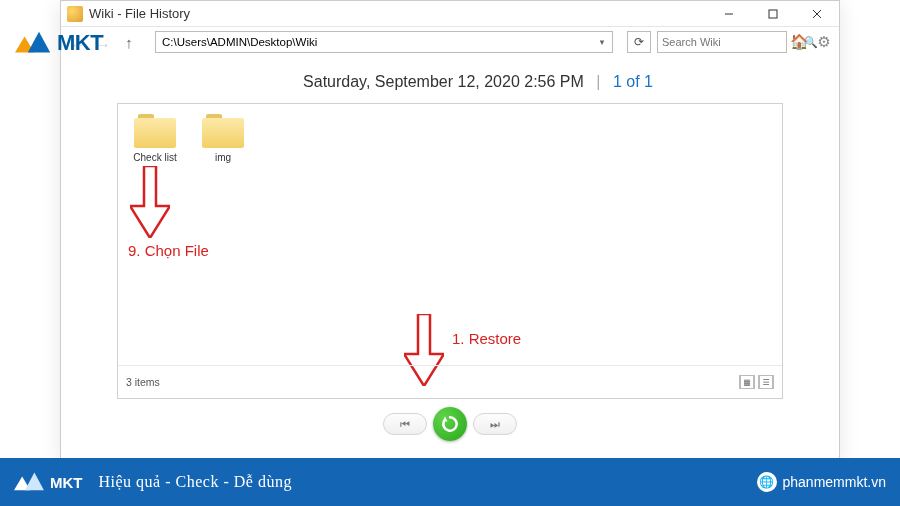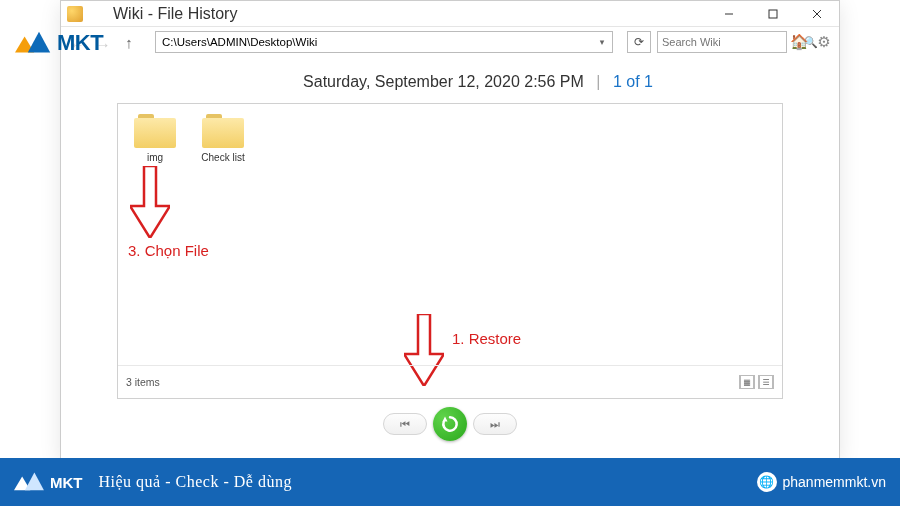--- a/index.html
+++ b/index.html
@@ -9,21 +9,21 @@
   .overlay-logo { position: absolute; top: 28px; left: 15px; z-index: 50; display: flex; align-items: center; }
   .overlay-logo svg { width: 40px; height: 30px; }
   .overlay-logo-text { color: #005a9e; font-weight: 800; font-size: 22px; margin-left: 2px; letter-spacing: -0.5px; }
 
   
   .window { position: absolute; top: 0; left: 60px; width: 780px; height: 460px; background: #fff; border: 1px solid #ccc; box-shadow: 0 4px 20px rgba(0,0,0,0.1); }
 
   
   .titlebar { height: 26px; display: flex; align-items: center; padding-left: 6px; border-bottom: 1px solid #e5e5e5; }
   .titlebar-icon { width: 16px; height: 16px; background: radial-gradient(circle at 30% 30%, #ffd76a, #e0a030); border-radius: 2px; margin-right: 6px; }
-  .titlebar-title { font-size: 16px; color: #333; margin-left: 24px; }
+  .titlebar-title { font-size: 13px; color: #333; }
   .titlebar-spacer { flex: 1; }
   .win-btn { width: 44px; height: 26px; display: flex; align-items: center; justify-content: center; font-size: 12px; color: #333; cursor: pointer; }
 
   
   .toolbar { height: 30px; display: flex; align-items: center; padding: 0 4px; gap: 2px; }
   .nav-btn { width: 24px; height: 24px; display: flex; align-items: center; justify-content: center; color: #666; font-size: 15px; cursor: pointer; }
   .nav-btn.disabled { color: #ccc; cursor: default; }
   .addr { flex: 1; height: 22px; border: 1px solid #bbb; display: flex; align-items: center; background: #fff; margin: 0 12px; }
   .addr input { border: none; outline: none; font-size: 11.5px; padding: 0 6px; flex: 1; background: transparent; }
   .addr-drop { width: 20px; text-align: center; color: #666; font-size: 9px; }
@@ -142,32 +142,32 @@
   <div class="heading">
     <span>Saturday, September 12, 2020 2:56 PM</span>
     <span class="sep">|</span>
     <span class="count">1 of 1</span>
   </div>
 
   <div class="pane">
     <div class="files">
       <div class="file-item">
         <div class="folder-icon"></div>
-        <div class="file-label">img</div>
+        <div class="file-label">Check list</div>
       </div>
       <div class="file-item">
         <div class="folder-icon"></div>
-        <div class="file-label">Check list</div>
+        <div class="file-label">img</div>
       </div>
     </div>
 
     <svg class="arrow" style="left:12px; top:62px;" width="40" height="72">
       <path d="M14 0 L26 0 L26 40 L40 40 L20 72 L0 40 L14 40 Z" fill="none" stroke="#d82020" stroke-width="2.5"></path>
     </svg>
-    <div class="anno-text" style="left:10px; top:138px;">3. Chọn File</div>
+    <div class="anno-text" style="left:10px; top:138px;">9. Chọn File</div>
 
     <svg class="arrow" style="left:286px; top:210px;" width="40" height="72">
       <path d="M14 0 L26 0 L26 40 L40 40 L20 72 L0 40 L14 40 Z" fill="none" stroke="#d82020" stroke-width="2.5"></path>
     </svg>
     <div class="anno-text" style="left:334px; top:226px;">1. Restore</div>
 
     <div class="status">
       <span>3 items</span>
       <div class="status-spacer"></div>
       <div class="view-toggle">

